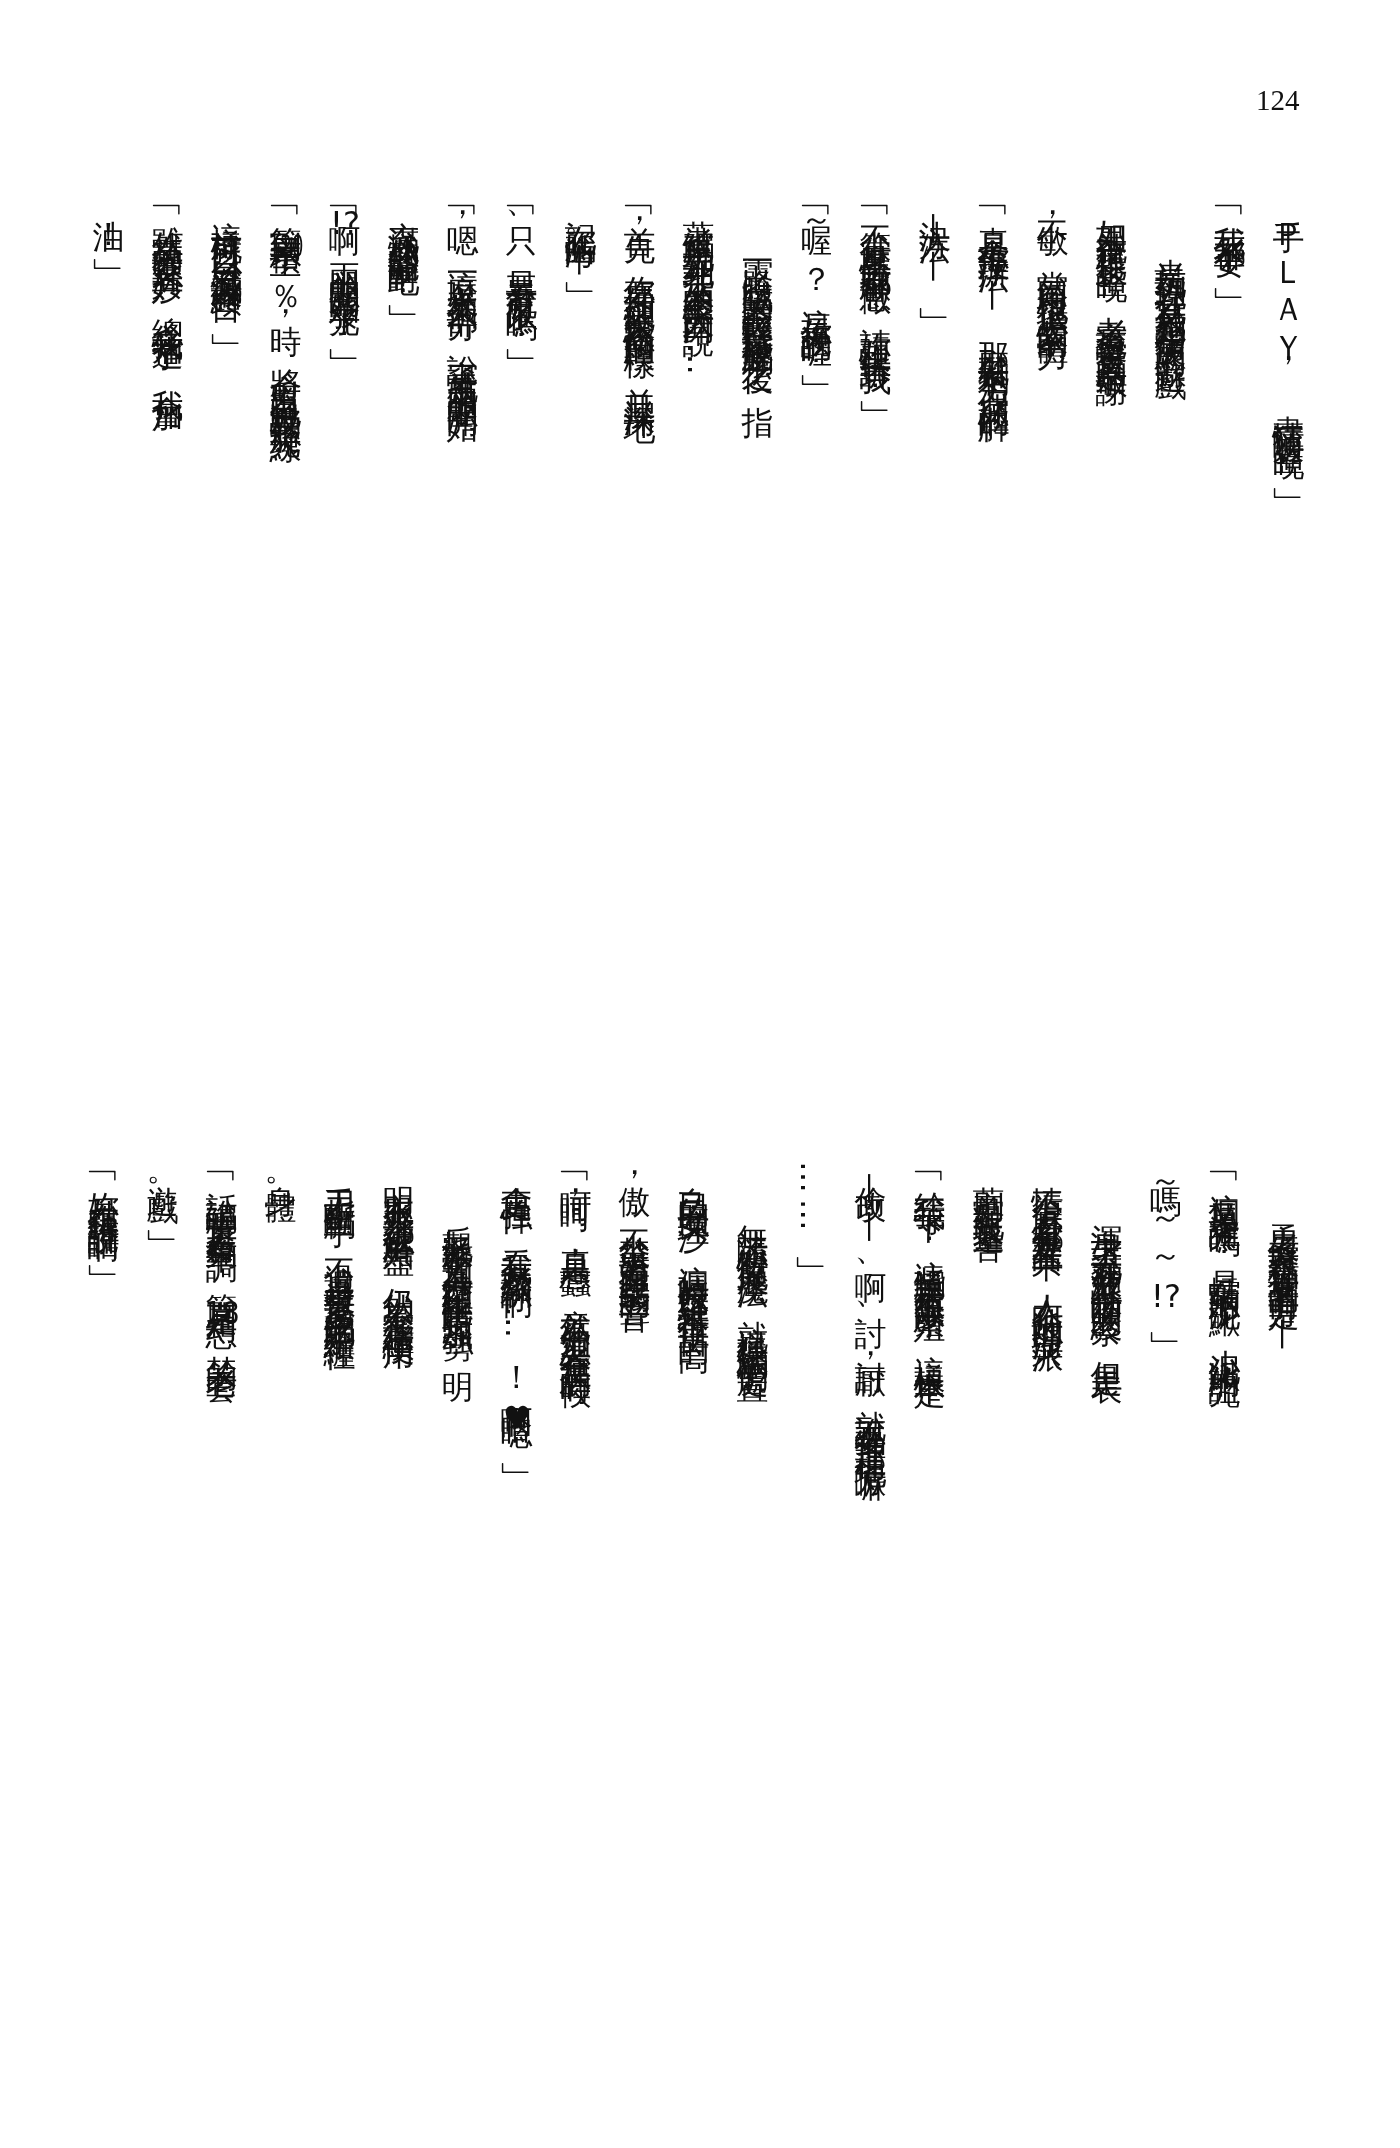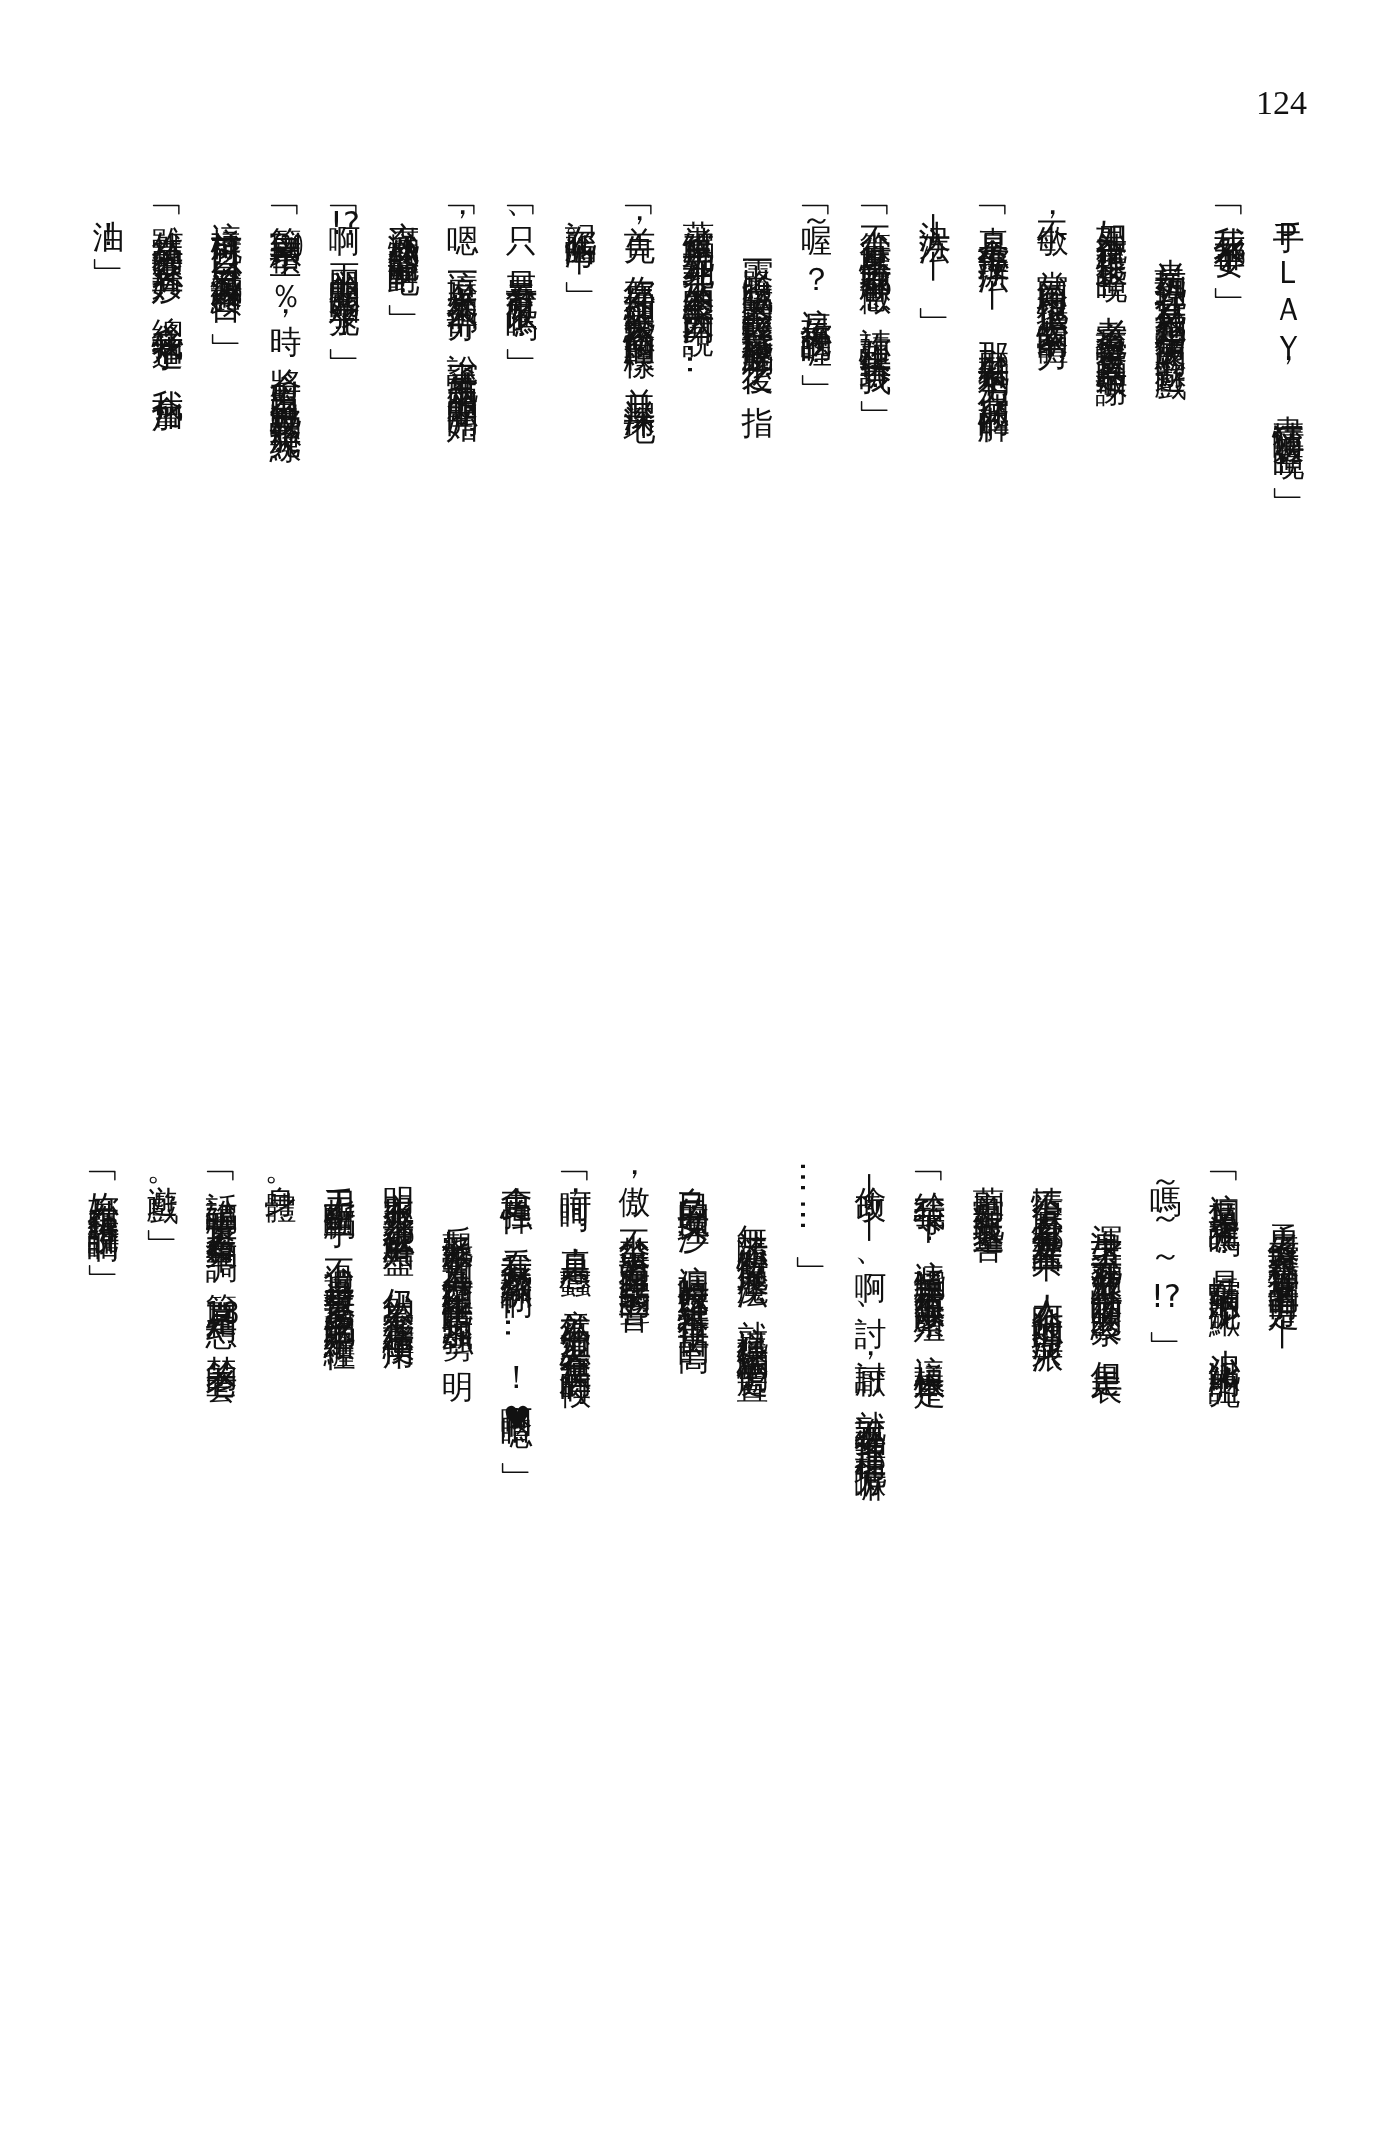--- a/index.html
+++ b/index.html
@@ -9,21 +9,21 @@
       height: 2148px;
       background: #ffffff;
       color: #111111;
       overflow: hidden;
     }
     .page-number {
       position: absolute;
       left: 1256px;
       top: 86px;
       font-family: "Liberation Serif", serif;
-      font-size: 34px;
+      font-size: 29px;
       line-height: 1;
       color: #111111;
     }
     .block {
       position: absolute;
       writing-mode: vertical-rl;
       font-family: "DejaVu Sans", sans-serif;
       font-size: 32px;
       letter-spacing: 5.8px;
       line-height: 59px;

